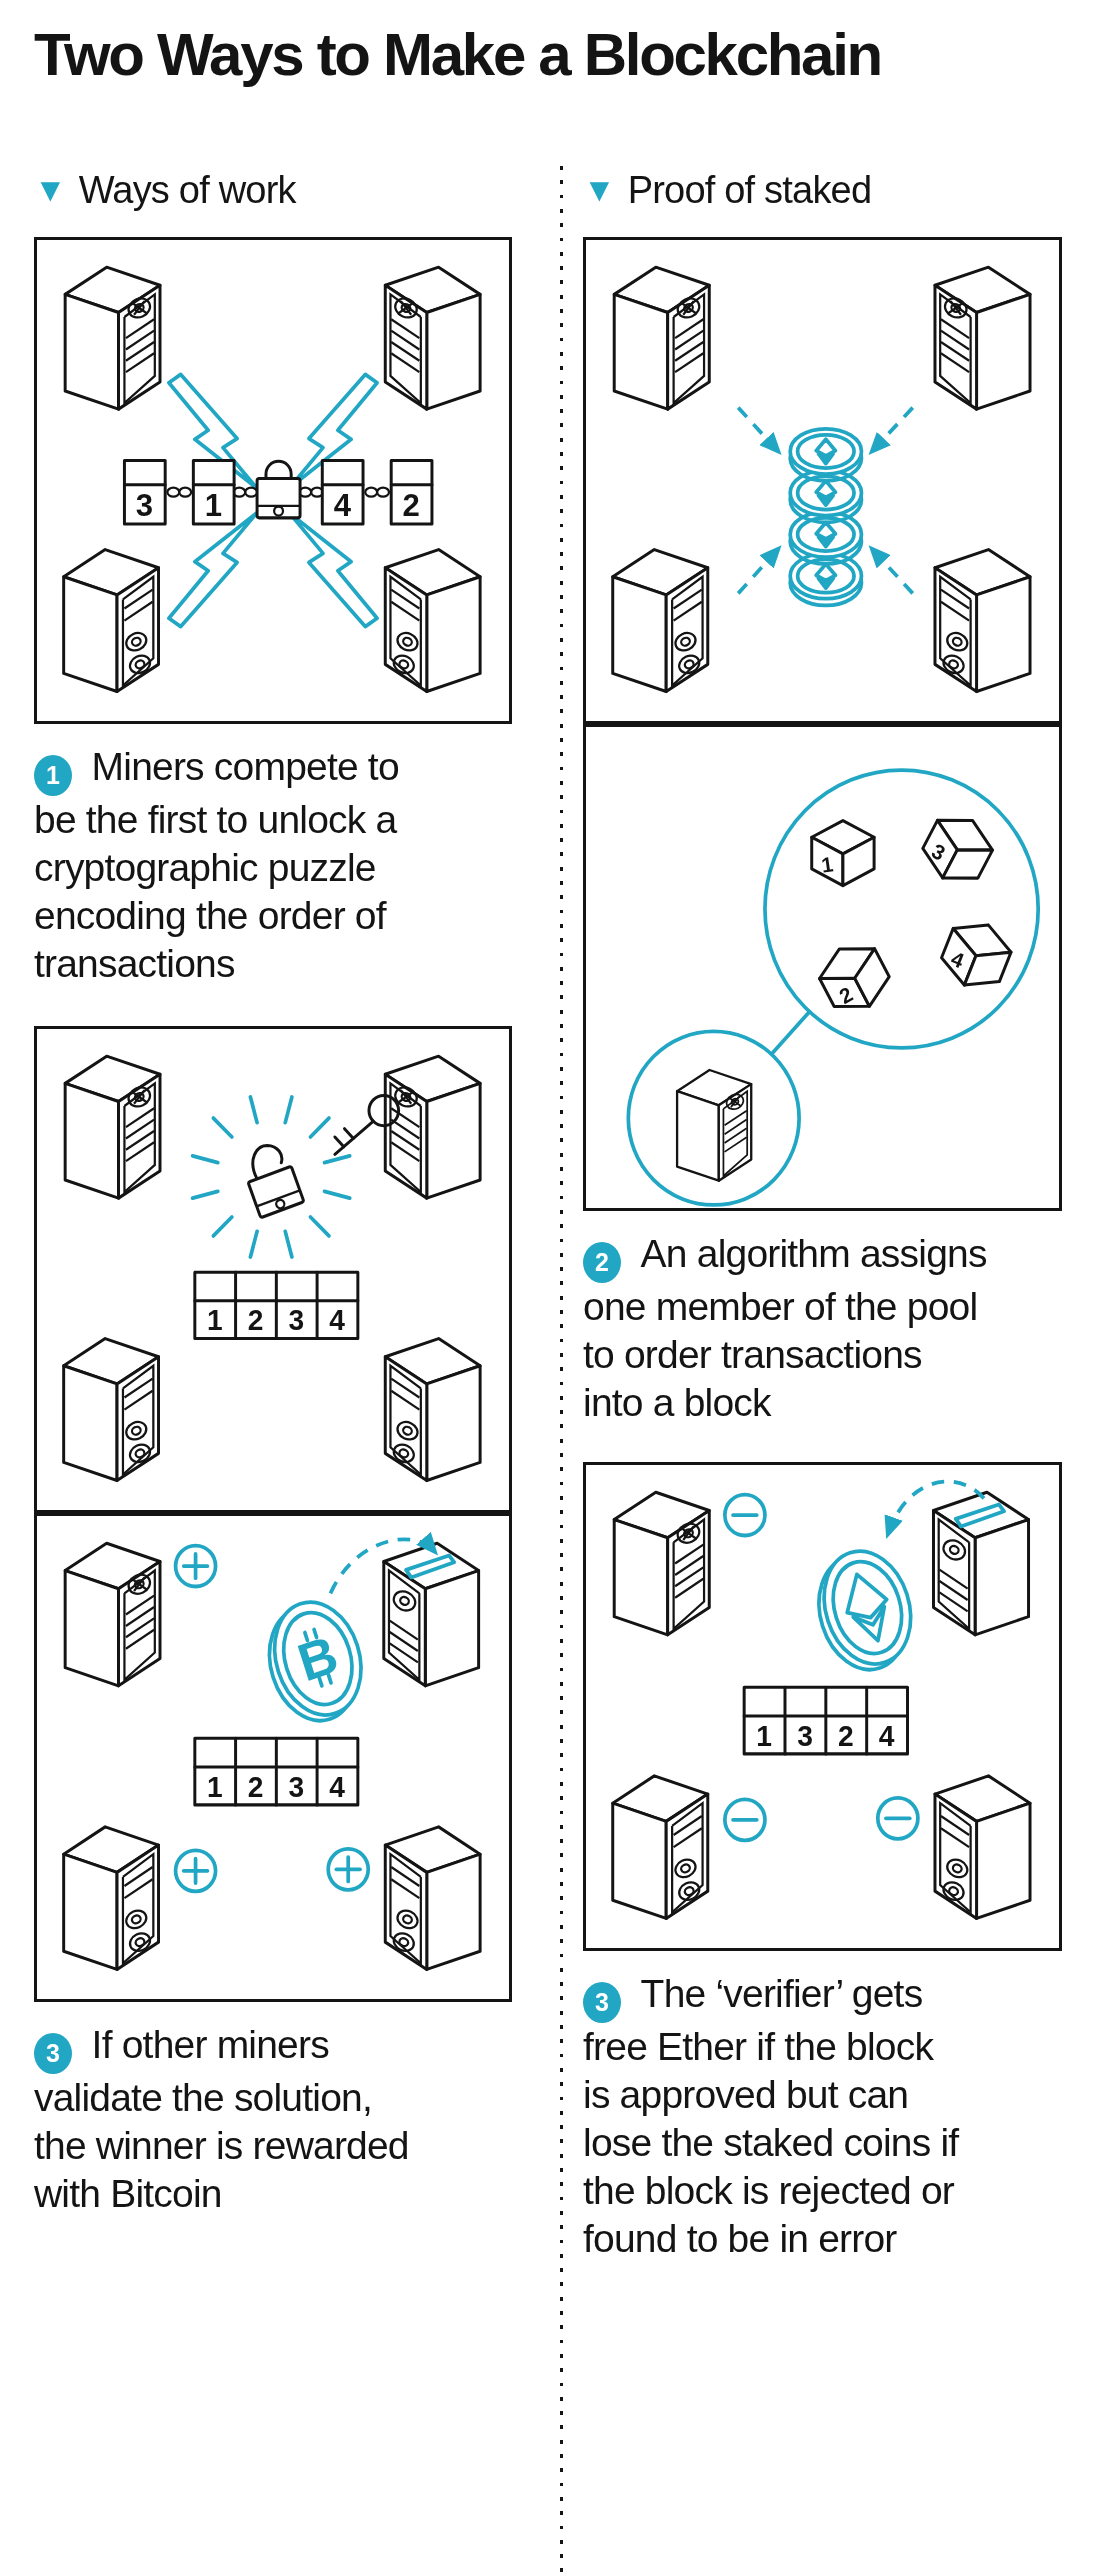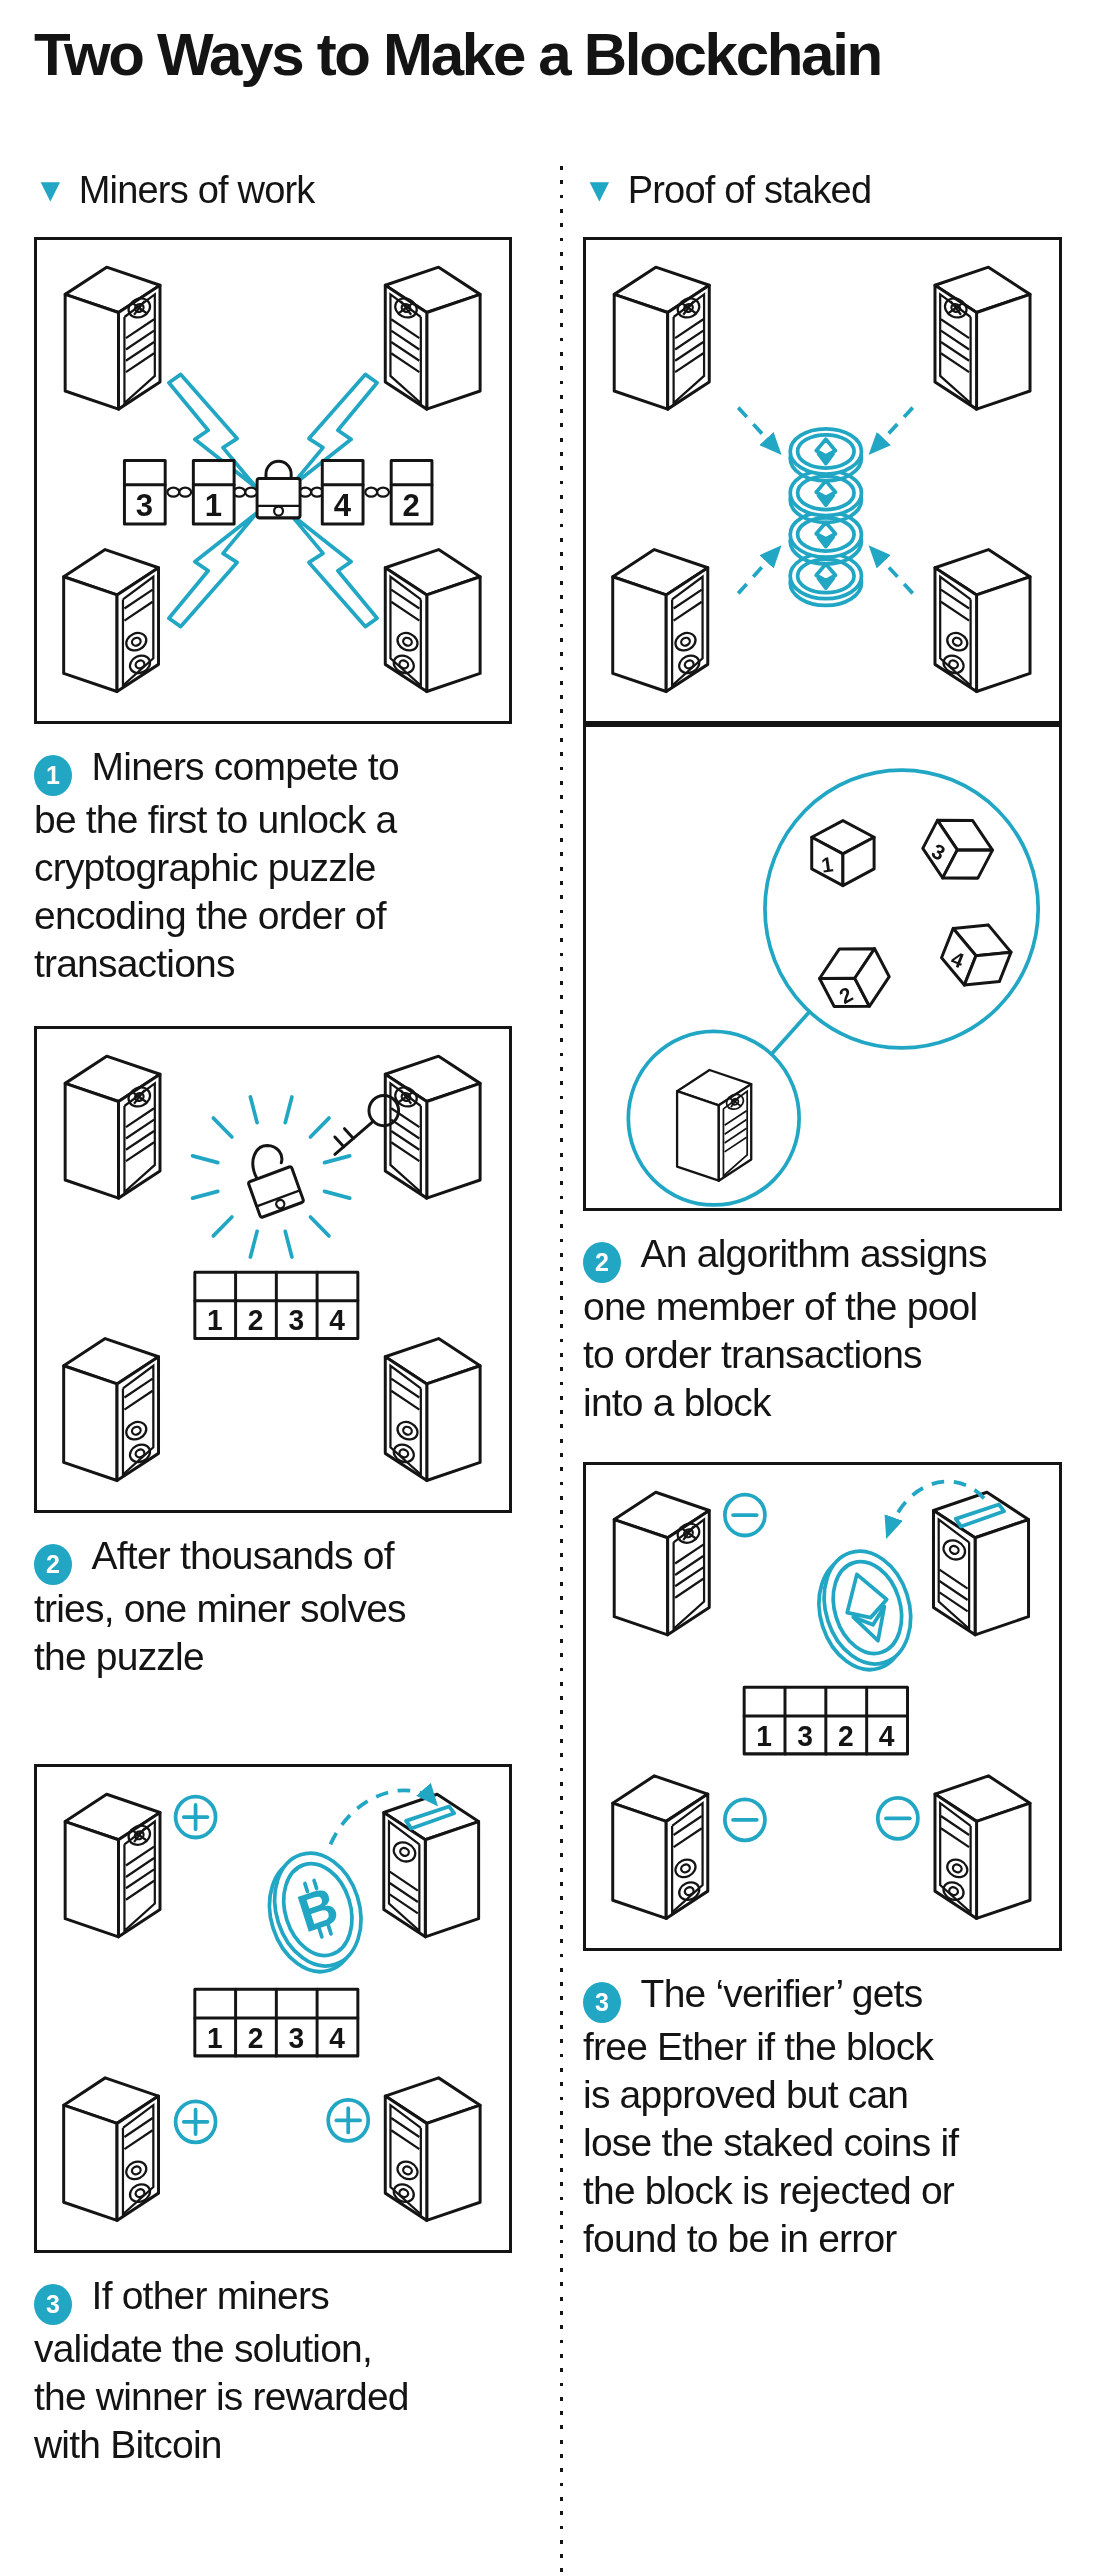--- a/index.html
+++ b/index.html
@@ -103,21 +103,21 @@
 
 <div class="page">
   <h1 class="title">Two Ways to Make a Blockchain</h1>
   <div class="divider"></div>
 
   <div class="grid">
 
     <div class="col col-l">
       <div class="col-header">
         <span class="tri">▼</span>
-        <span class="hlabel">Miners of work</span>
+        <span class="hlabel">Ways of work</span>
       </div>
 
       <div class="panel">
         <svg viewBox="0 0 637 637" preserveAspectRatio="none" xmlns="http://www.w3.org/2000/svg">
           <g>
               <use href="#tower" transform="translate(32,28)"></use>
             </g>
           <g transform="translate(604,28) scale(-1,1)">
               <use href="#tower"></use>
             </g>
@@ -237,27 +237,20 @@
             <line class="sKn" x1="378" y1="322" x2="378" y2="410"></line>
             <line class="sKn" x1="213" y1="360" x2="433" y2="360"></line>
             <text class="num" font-size="38" x="240" y="399">1</text>
             <text class="num" font-size="38" x="295" y="399">2</text>
             <text class="num" font-size="38" x="350" y="399">3</text>
             <text class="num" font-size="38" x="405" y="399">4</text>
           </g>
         </svg>
       </div>
 
-      <div class="row-c2">
-        <p class="caption">
-          <span class="badge">2</span><span class="cap-text">After thousands of
-tries, one miner solves
-the puzzle</span>
-        </p>
-      </div>
 
       <div class="panel p3">
         <svg viewBox="0 0 637 637" preserveAspectRatio="none" xmlns="http://www.w3.org/2000/svg">
           <g>
               <use href="#tower" transform="translate(32,28)"></use>
             </g>
           <g>
               <use href="#tower-slot" transform="translate(462,28)"></use>
             </g>
           <g>

